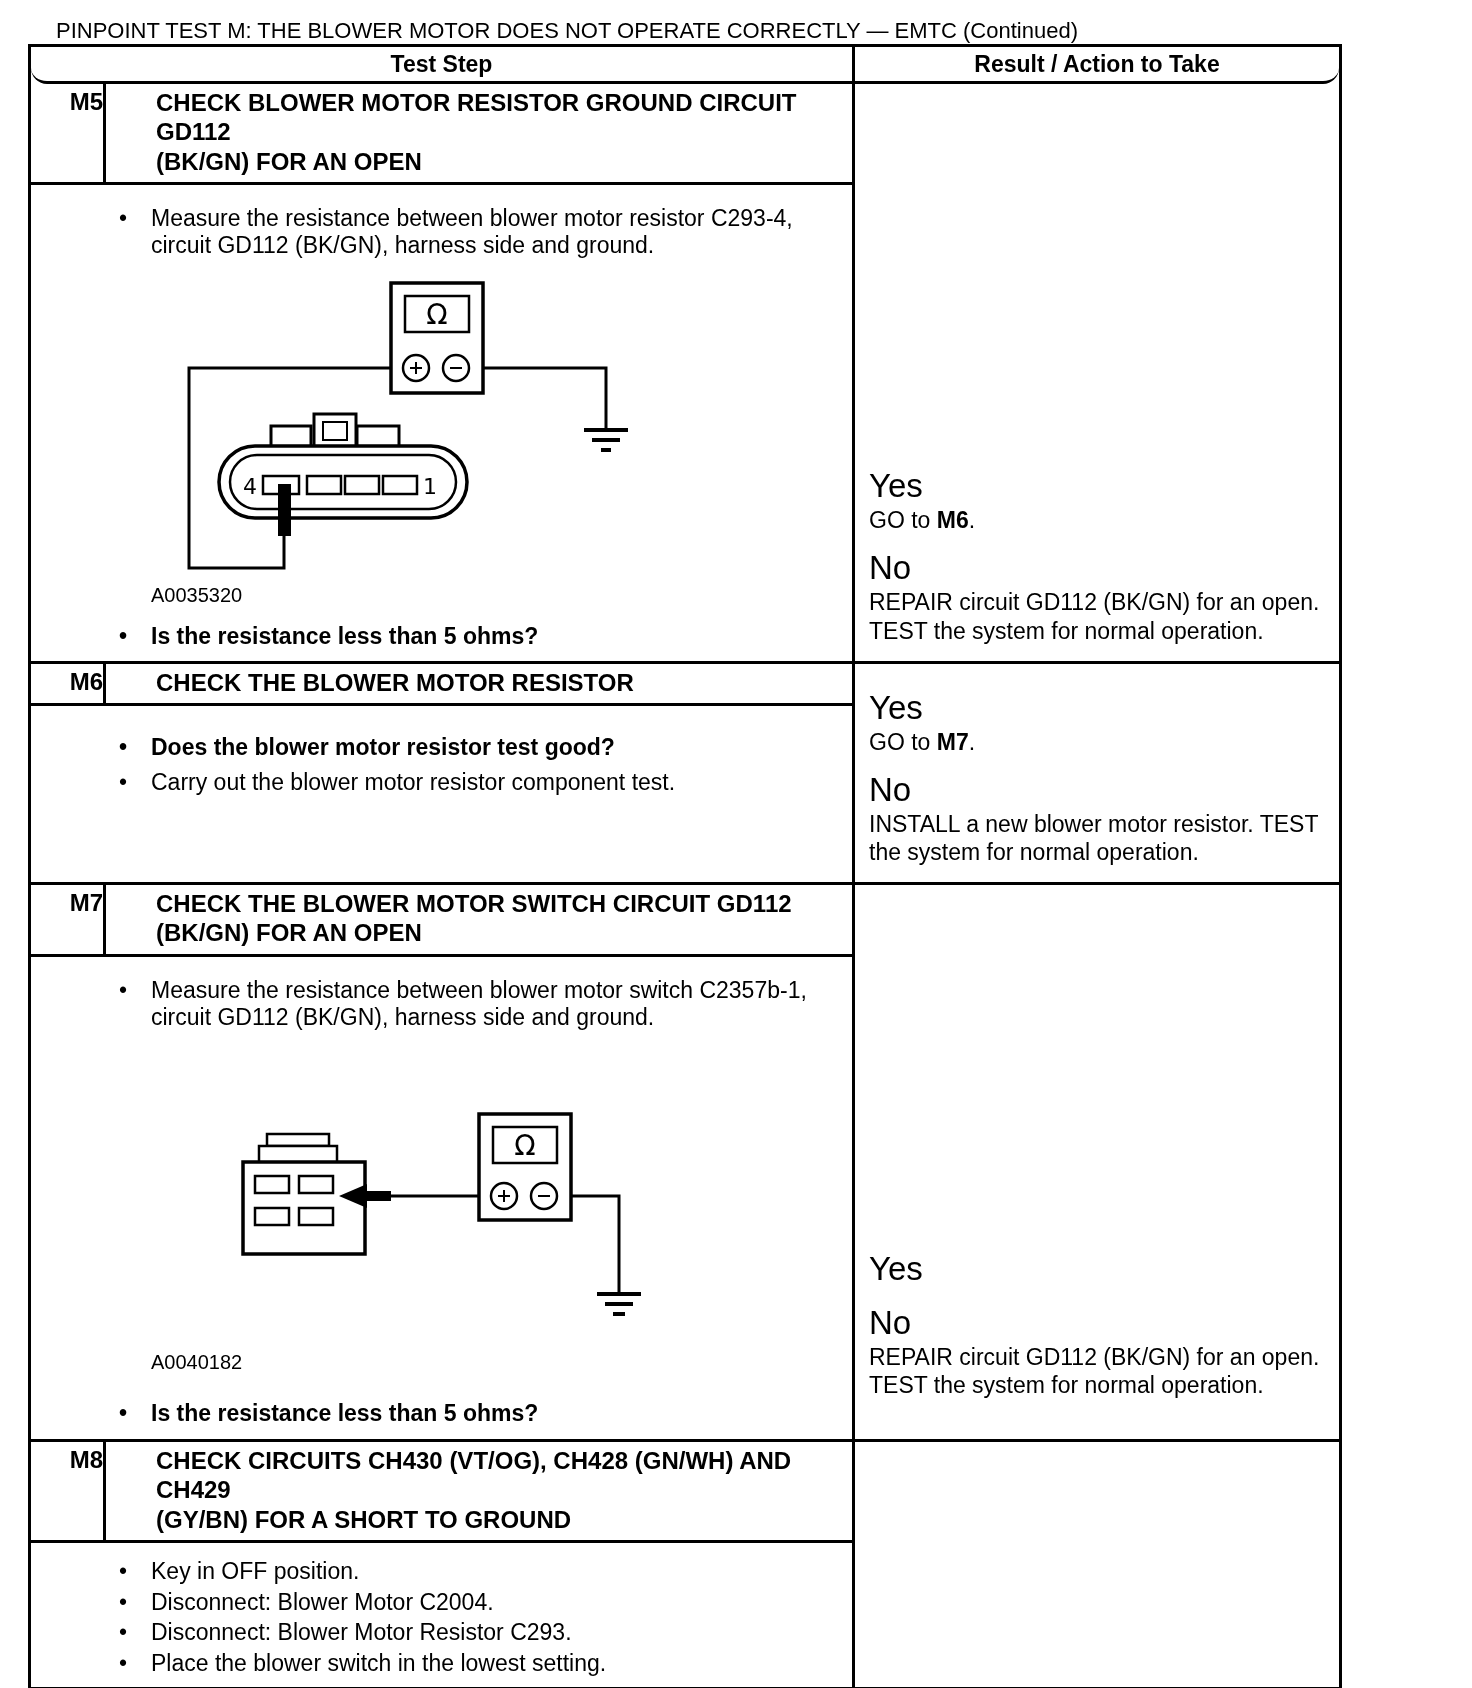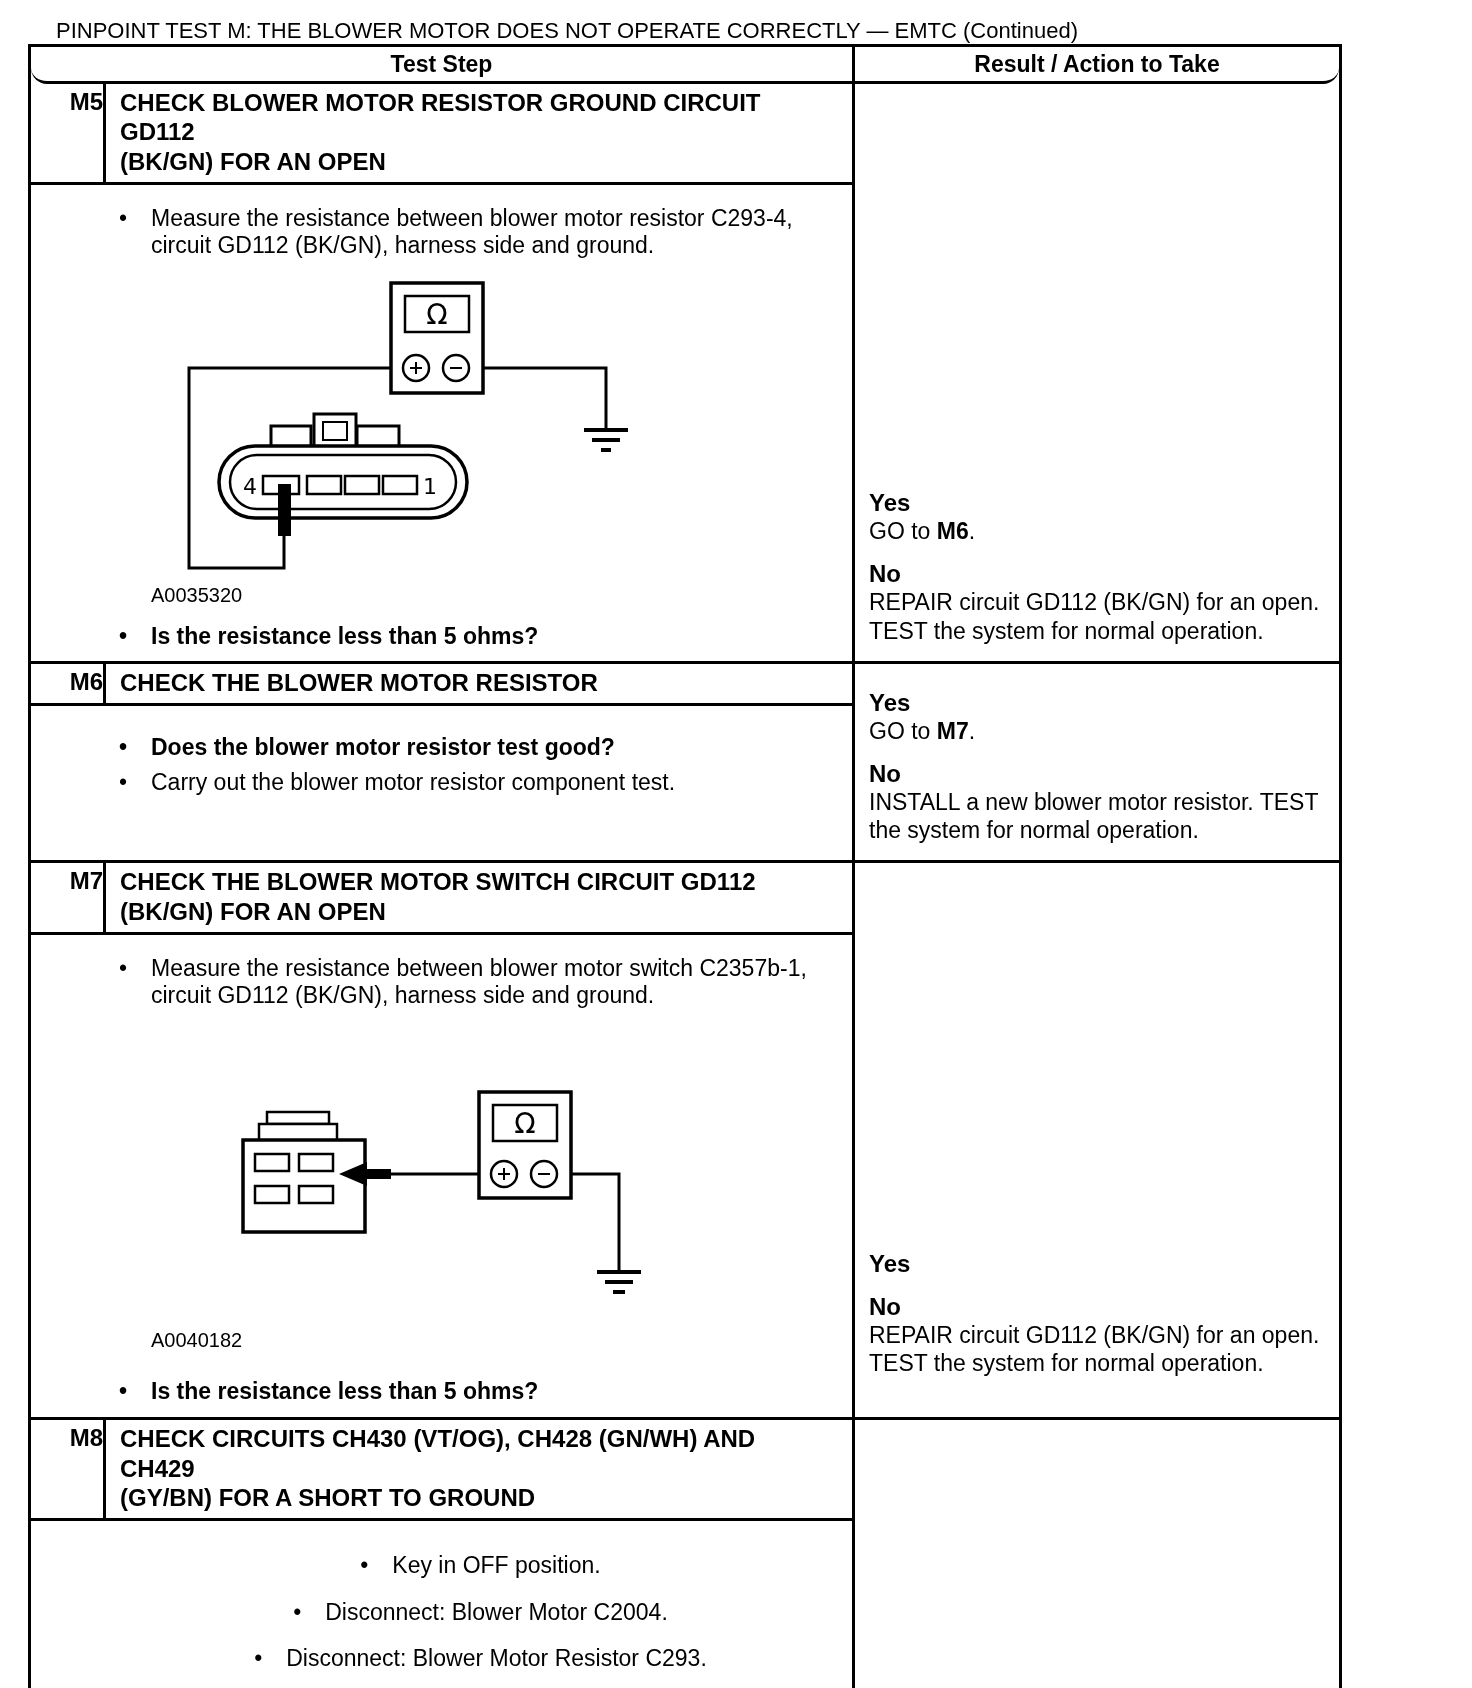--- a/index.html
+++ b/index.html
@@ -21,36 +21,36 @@
   .th-left { flex:1; border-right:3px solid #000; }
   .th-right { width:484px; flex:none; }
   .step { display:flex; align-items:stretch; }
   .step + .step { border-top:3px solid #000; }
   .step-left { flex:1; border-right:3px solid #000; display:flex; flex-direction:column; }
   .step-header { display:flex; border-bottom:3px solid #000; }
   .step-id {
     width:75px; flex:none; border-right:3px solid #000;
     font-weight:bold; font-size:24px; text-align:right; padding-top:4px;
   }
-  .step-title-wrap { padding:4px 10px 6px 14px; }
+  .step-title-wrap { padding:4px 10px 6px 14px;margin-left:36px; }
   .step-title-line { font-weight:bold; font-size:24px; line-height:1.22; max-width:700px; }
   .step-body { padding:12px 10px 10px 88px; flex:1; }
   .bullet { display:flex; font-size:23px; line-height:1.2; margin-top:8px; }
   .bullet::before { content:"\2022"; width:32px; flex:none; }
   .bullet .txt { max-width:660px; }
   .bullet.q { font-weight:bold; margin-top:16px; }
-  .tight .bullet { margin-top:19px;justify-content:center; }
+  .tight .bullet { margin-top:3px; }
   .fig-label { font-size:20px; margin:4px 0 0 32px; }
   .step-right {
     width:484px; flex:none; display:flex; flex-direction:column;
     padding:24px 14px 16px 14px; font-size:23px; line-height:1.22;
   }
   .step-right.r-bottom { justify-content:flex-end; padding-bottom:16px; }
   .step-right.r-bottom-lg { justify-content:flex-end; padding-bottom:40px; }
-  .res-label { font-weight:bold; font-size:24px; }
+  .res-label { font-weight:normal; font-size:33px; }
   .res-gap { margin-top:14px; }
   .continued { width:1314px; text-align:right; font-size:24px; padding:10px 2px 20px 0; }
   svg { display:block; }
   svg text { font-family:"DejaVu Sans", sans-serif; fill:#000; }
   .d1 { margin:20px 0 0 32px; }
   .d2 { margin:80px 0 0 122px; }
   .m5 { min-height:540px; }
   .m6 { min-height:198px; }
   .m7 { min-height:557px; }
   .m8 { min-height:160px; }

